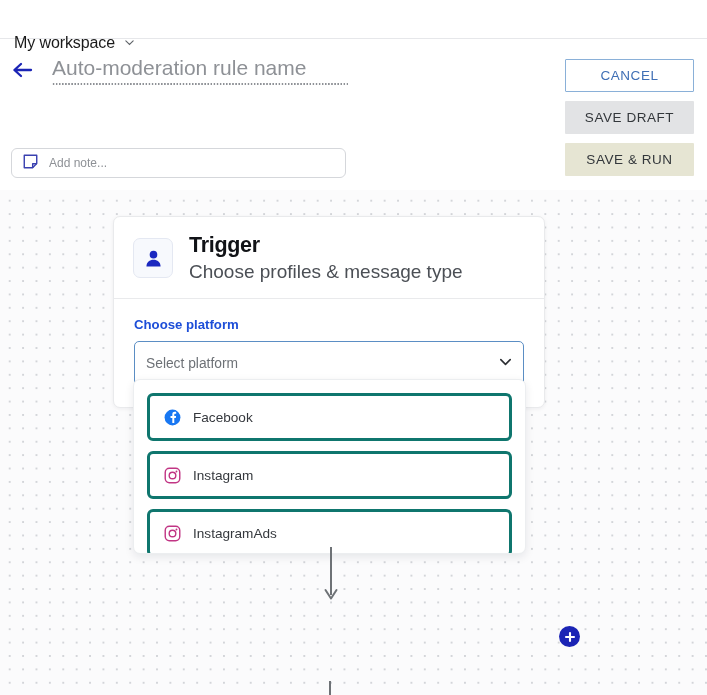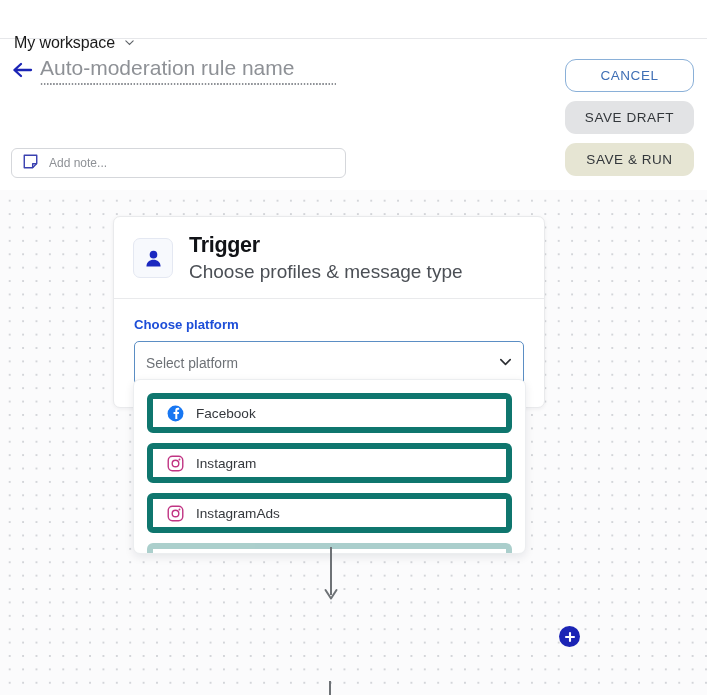--- a/index.html
+++ b/index.html
@@ -29,41 +29,41 @@
   
   .title-row {
     position: absolute; left: 0; top: 39px; width: 707px; height: 62px;
     display: flex; align-items: center;
   }
   .back-btn {
     width: 28px; height: 28px; margin-left: 8px;
     display: flex; align-items: center; justify-content: center;
     cursor: pointer;
   }
-  .rule-name-wrap { margin-left: 4px; position: relative; }
+  .rule-name-wrap { margin-left: 16px; position: relative; }
   .rule-name {
     border: none; outline: none; background: transparent;
     font-family: "Liberation Sans", sans-serif;
     font-size: 21px; color: #8e9196; width: 300px;
     padding: 0 0 5px 0;
   }
   .rule-name::placeholder { color: #8e9196; }
   .dotted-underline {
     position: absolute; left: 0; bottom: 0; width: 296px; height: 2px;
     background-image: radial-gradient(circle, #8e9196 0.85px, transparent 1px);
     background-size: 3.1px 2px;
   }
 
   
   .actions {
     position: absolute; right: 13px; top: 59px;
     display: flex; flex-direction: column; gap: 9px; align-items: flex-end;
   }
   .btn {
-    width: 129px; height: 33px; border-radius: 11px;
+    width: 129px; height: 33px; border-radius: 1px;
     font-size: 13.5px; letter-spacing: 0.55px;
     display: flex; align-items: center; justify-content: center;
     cursor: pointer; font-family: "Liberation Sans", sans-serif;
     border: none;
   }
   .btn-cancel { background: #ffffff; border: 1px solid #8ab0d8; color: #3f6fb5; }
   .btn-draft  { background: #e2e3e5; color: #33373b; }
   .btn-run    { background: #e6e5d3; color: #33373b; }
 
   
@@ -114,21 +114,21 @@
 
   
   .dropdown {
     position: absolute; left: 133px; top: 379px;
     width: 393px; height: 175px;
     background: #fff; border: 1px solid #eceef0; border-radius: 7px;
     box-shadow: 0 3px 10px rgba(16,24,40,0.09);
     overflow: hidden; padding: 13px 13px 0 13px;
   }
   .dd-item {
-    height: 40px; border: 6px solid #0f766e; border-radius: 6px;
+    height: 48px; border: 3px solid #0f766e; border-radius: 6px;
     background: #fff; display: flex; align-items: center;
     gap: 12px; padding-left: 14px; margin-bottom: 10px; cursor: pointer;
   }
   .dd-label { font-size: 13.6px; color: #35383d; }
   .dd-ico { width: 17px; height: 17px; flex: 0 0 auto; display: flex; align-items: center; justify-content: center; }
 
   
   .connector { position: absolute; left: 323px; top: 547px; }
 
   

